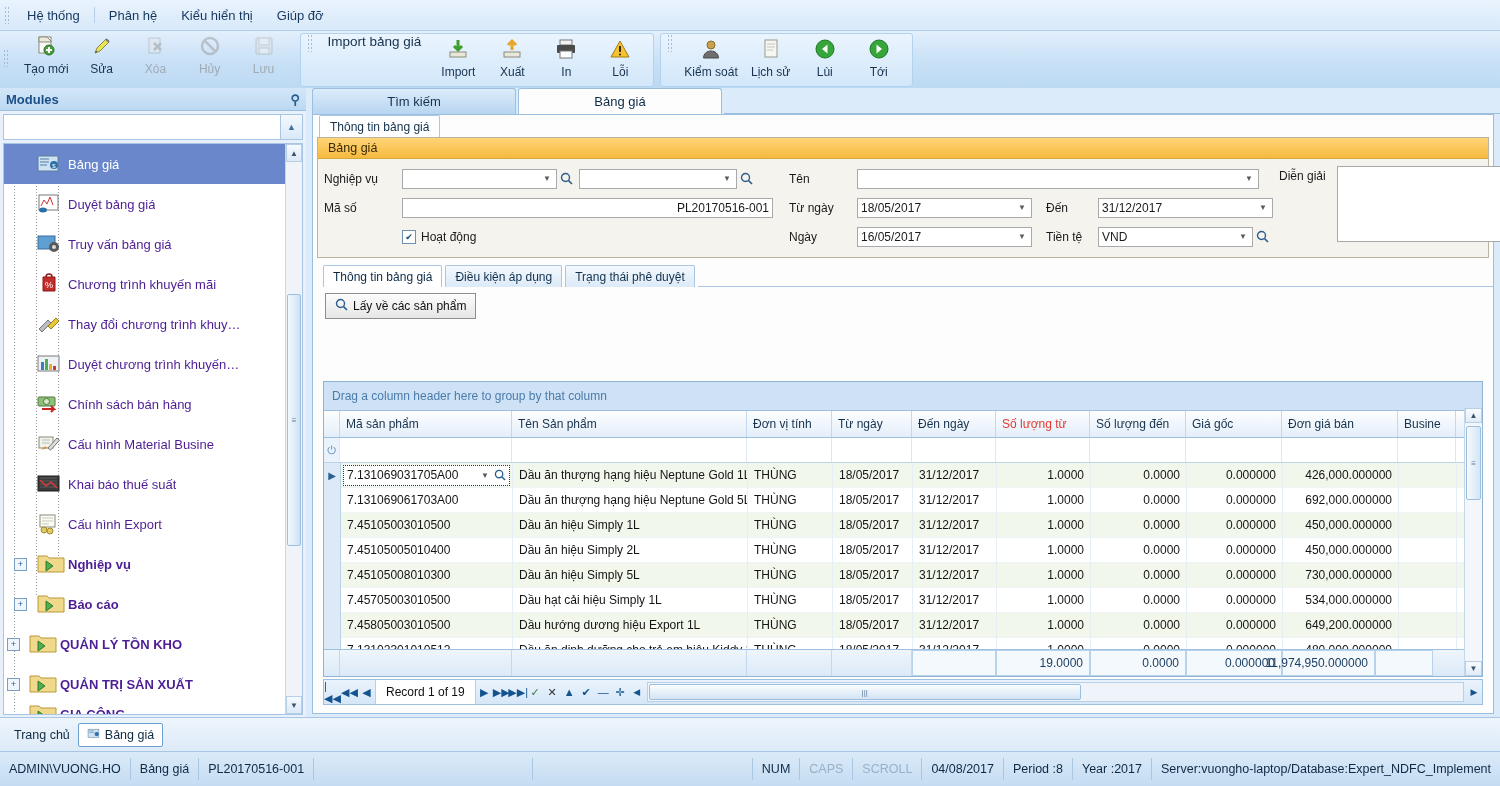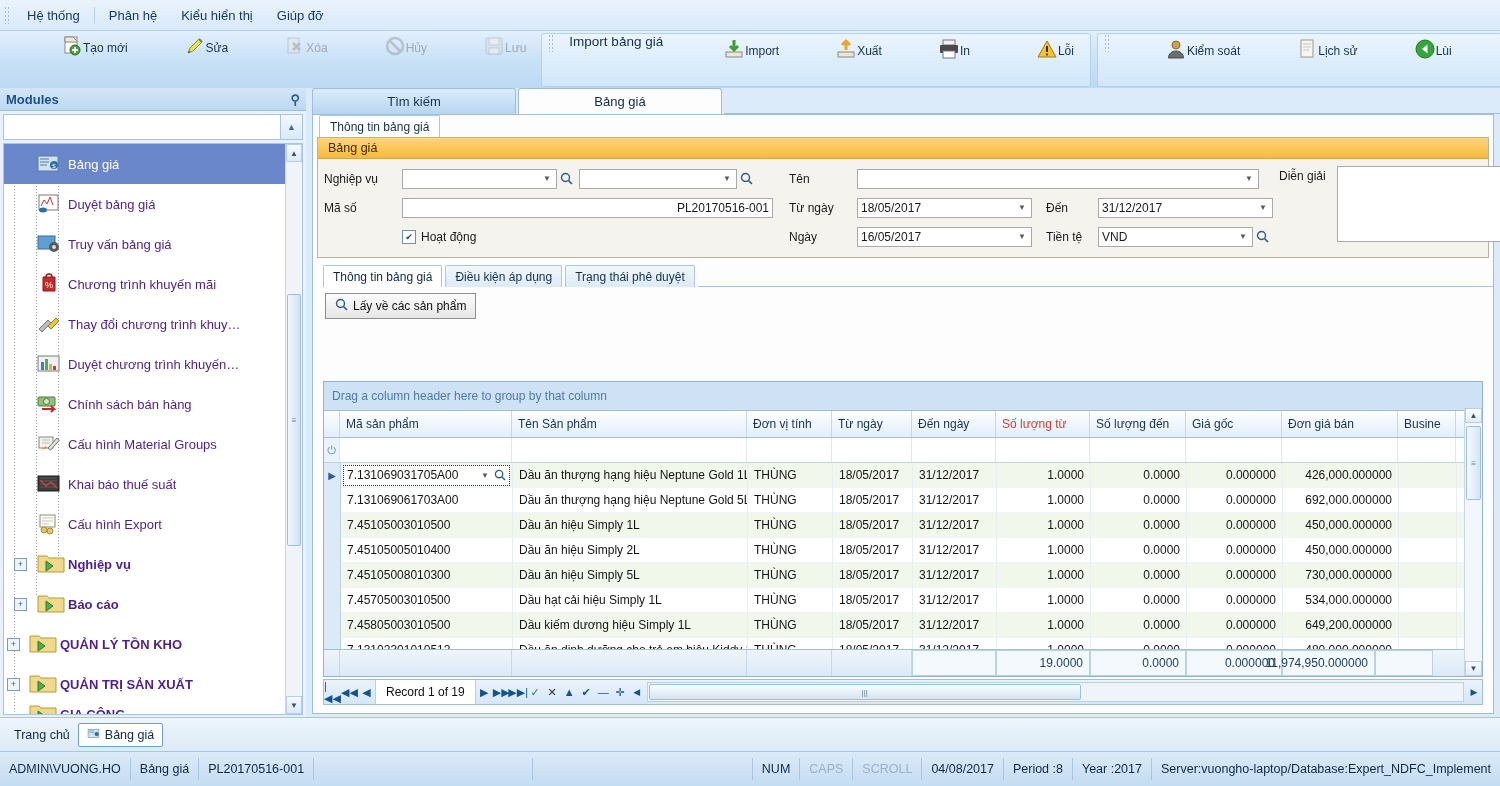--- a/index.html
+++ b/index.html
@@ -29,22 +29,22 @@
   .ribbon{
     height:58px;background:linear-gradient(#e3effc,#c7e0f6 55%,#bcd9f3);
     border-bottom:1px solid #9dbfdf;display:flex;align-items:stretch;
   }
   .rgroup{display:flex;align-items:flex-start;padding:0 6px;position:relative;}
   .rgroup.boxed{
     background:linear-gradient(#eaf4fe,#d2e7fa);
     border:1px solid #b3d2ee;border-radius:3px;margin:2px 3px;
   }
   .rbtn{
-    width:auto;min-width:42px;padding:2px 6px;display:flex;flex-direction:row;
-    align-items:center;justify-content:flex-start;cursor:default;margin-left:44px;
+    width:auto;min-width:42px;padding:2px 6px;display:flex;flex-direction:column;
+    align-items:center;justify-content:flex-start;cursor:default;
   }
   .rbtn .ico{height:26px;display:flex;align-items:center;justify-content:center;font-size:19px;line-height:1;}
   .rbtn .lbl{font-size:12px;margin-top:3px;white-space:nowrap;color:#17334f;}
   .rbtn.dis .lbl{color:#a2aab3;}
   .rbtn.dis .ico{opacity:.42;filter:grayscale(1);}
   .rtext{font-size:13.5px;color:#15314c;padding:0 10px;white-space:nowrap;}
 
   
   .content{position:absolute;top:88px;left:0;right:0;bottom:68px;}
 
@@ -485,21 +485,21 @@
           </div>
           <div class="tnode leaf">
             <span class="tico">
               <svg width="26" height="22" viewBox="0 0 26 22">
                   <rect x="3" y="4" width="14" height="11" fill="#f2f2ec" stroke="#8a8a7a"></rect>
                   <path d="M6 7h8M6 10h8" stroke="#bbb"></path>
                   <path d="M12 15l9-10 2.5 2.2-9 10z" fill="#ddd" stroke="#777"></path>
                   <path d="M5 17l6-2-1.6-1.8z" fill="#e08a2b"></path>
                 </svg>
             </span>
-            <span class="tlbl">Cấu hình Material Groups</span>
+            <span class="tlbl">Cấu hình Material Busine</span>
           </div>
           <div class="tnode leaf">
             <span class="tico">
               <svg width="26" height="22" viewBox="0 0 26 22">
                   <rect x="2" y="3" width="21" height="15" fill="#3b3b3b" stroke="#1c1c1c"></rect>
                   <path d="M4 5h17M4 8h17M4 11h17M4 14h17" stroke="#5e5e5e"></path>
                   <path d="M4 7l6 6 5-4 6 6" stroke="#d23c3c" stroke-width="1.6" fill="none"></path>
                 </svg>
             </span>
             <span class="tlbl">Khai báo thuế suất</span>
@@ -822,21 +822,21 @@
                 <div class="gc" style="width: 84px; min-width: 84px;">31/12/2017</div>
                 <div class="gc r" style="width: 94px; min-width: 94px;">1.0000</div>
                 <div class="gc r" style="width: 96px; min-width: 96px;">0.0000</div>
                 <div class="gc r" style="width: 96px; min-width: 96px;">0.000000</div>
                 <div class="gc r" style="width: 116px; min-width: 116px;">534,000.000000</div>
                 <div class="gc" style="width: 58px; min-width: 58px;"></div>
               </div>
               <div class="grow alt">
                 <div class="rowind"></div>
                 <div class="gc" style="width: 172px; min-width: 172px;">7.45805003010500</div>
-                <div class="gc" style="width: 235px; min-width: 235px;">Dầu kiếm dương hiệu Simply 1L</div>
+                <div class="gc" style="width: 235px; min-width: 235px;">Dầu hướng dương hiệu Export 1L</div>
                 <div class="gc" style="width: 85px; min-width: 85px;">THÙNG</div>
                 <div class="gc" style="width: 80px; min-width: 80px;">18/05/2017</div>
                 <div class="gc" style="width: 84px; min-width: 84px;">31/12/2017</div>
                 <div class="gc r" style="width: 94px; min-width: 94px;">1.0000</div>
                 <div class="gc r" style="width: 96px; min-width: 96px;">0.0000</div>
                 <div class="gc r" style="width: 96px; min-width: 96px;">0.000000</div>
                 <div class="gc r" style="width: 116px; min-width: 116px;">649,200.000000</div>
                 <div class="gc" style="width: 58px; min-width: 58px;"></div>
               </div>
               <div class="grow white">

